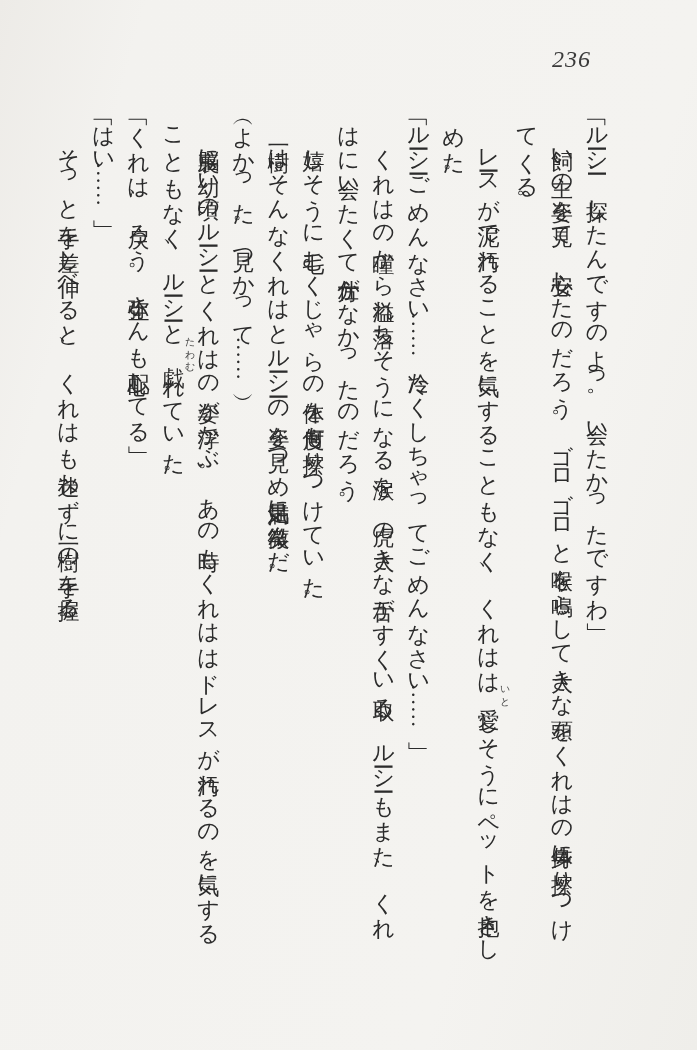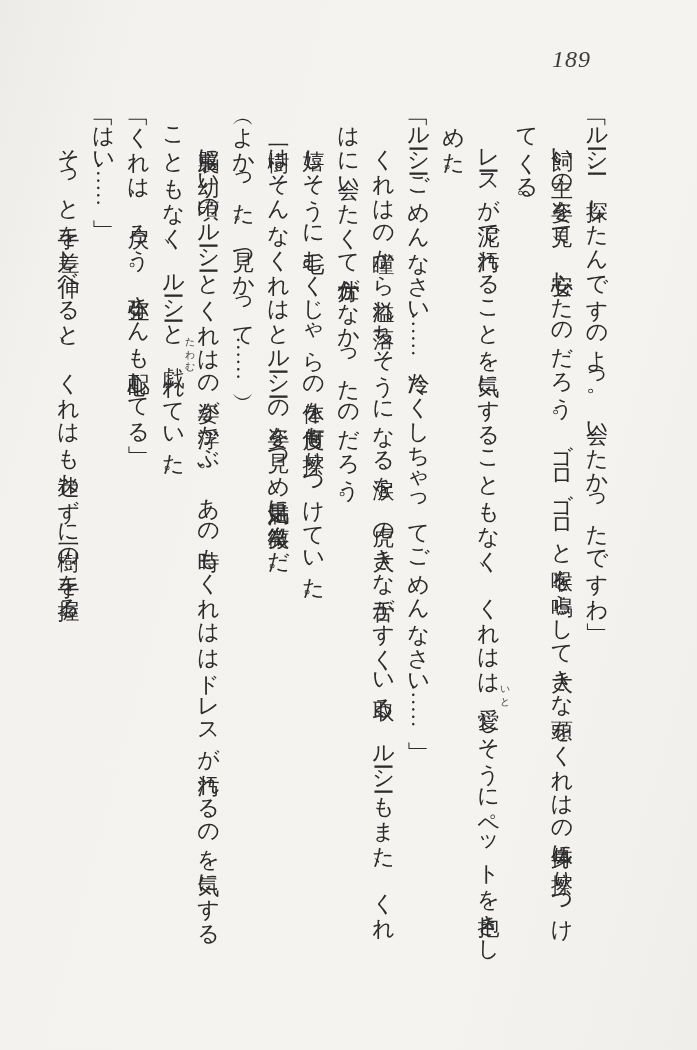--- a/index.html
+++ b/index.html
@@ -53,21 +53,21 @@
   rt {
     font-size: 10px;
     letter-spacing: 1px;
     color: #444;
   }
 </style>
 </head>
 <body>
 
 <div class="page">
-  <div class="page-number">189</div>
+  <div class="page-number">236</div>
   <div class="page-text">
       <p class="para">「ルーシー、探したんですのよっ。会いたかったですわ」</p>
       <p class="para indent">飼い主の姿を見て、安心したのだろう。ゴロゴロと喉を鳴らして大きな頭をくれはの身体に擦りつけてくる。</p>
       <p class="para indent">レースが泥で汚れることを気にすることもなく、くれはは<ruby>愛<rt>いと</rt></ruby>しそうにペットを抱きしめた。</p>
       <p class="para">「ルーシーごめんなさい……冷たくしちゃってごめんなさい……」</p>
       <p class="para indent">くれはの瞳から溢れ落ちそうになる涙を、虎の大きな舌がすくい取る。ルーシーもまた、くれはに会いたくて仕方がなかったのだろう。</p>
       <p class="para indent">嬉しそうに毛むくじゃらの体を何度も擦りつけていた。</p>
       <p class="para indent">一樹はそんなくれはとルーシーの姿を見つめ満足気に微笑んだ。</p>
       <p class="para">（よかった。見つかって……）</p>
       <p class="para indent">脳裏に幼い頃のルーシーとくれはの姿が浮かぶ。あの時もくれははドレスが汚れるのを気にすることもなく、ルーシーと<ruby>戯<rt>たわむ</rt></ruby>れていた。</p>

